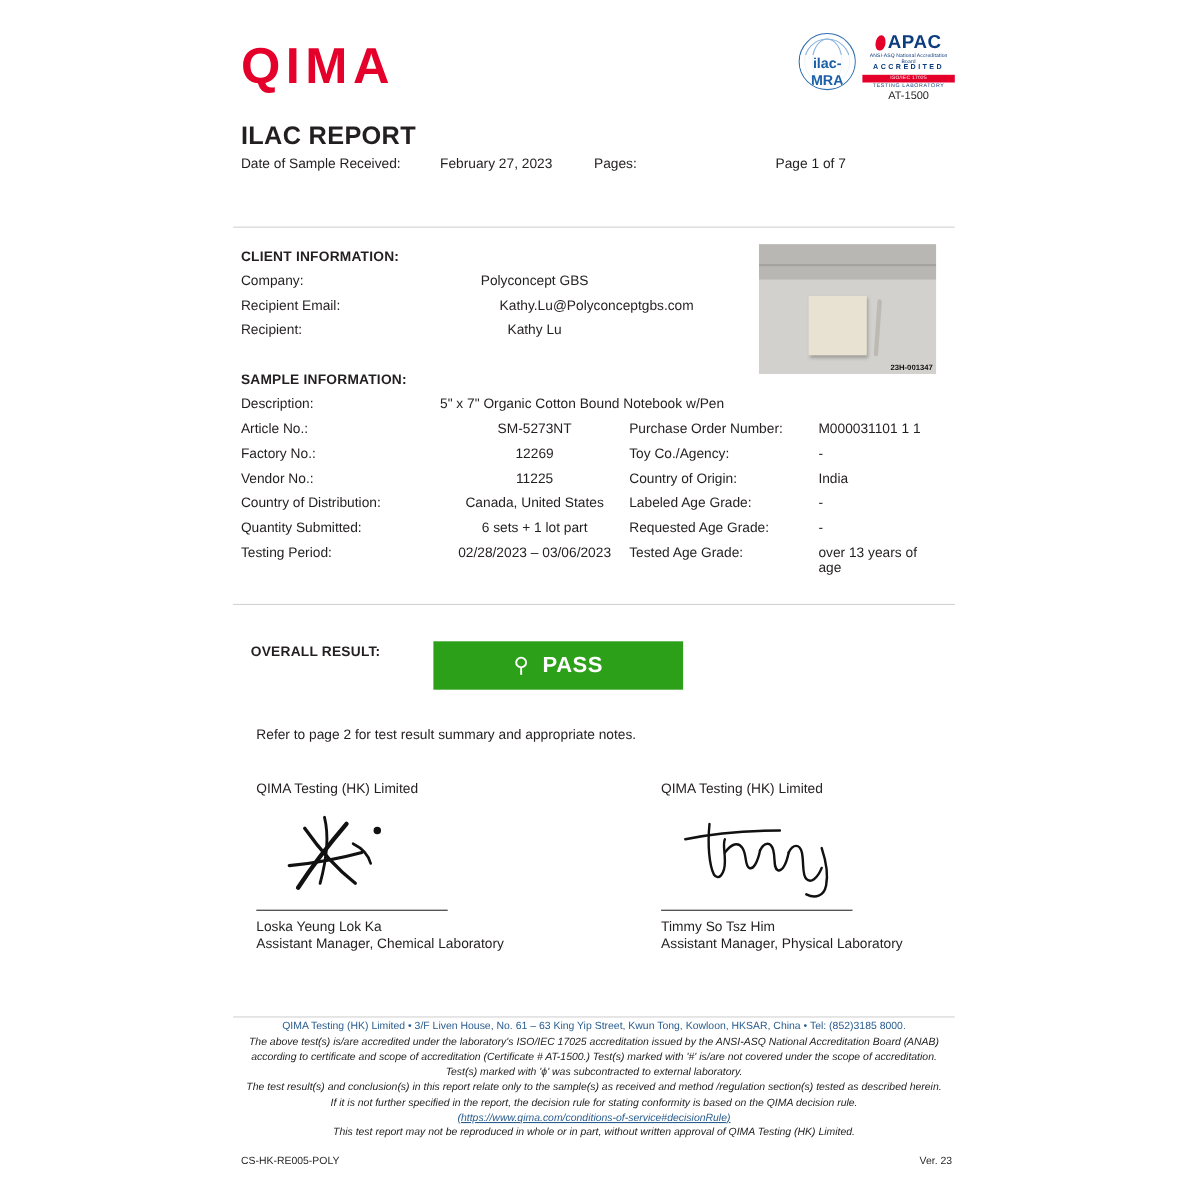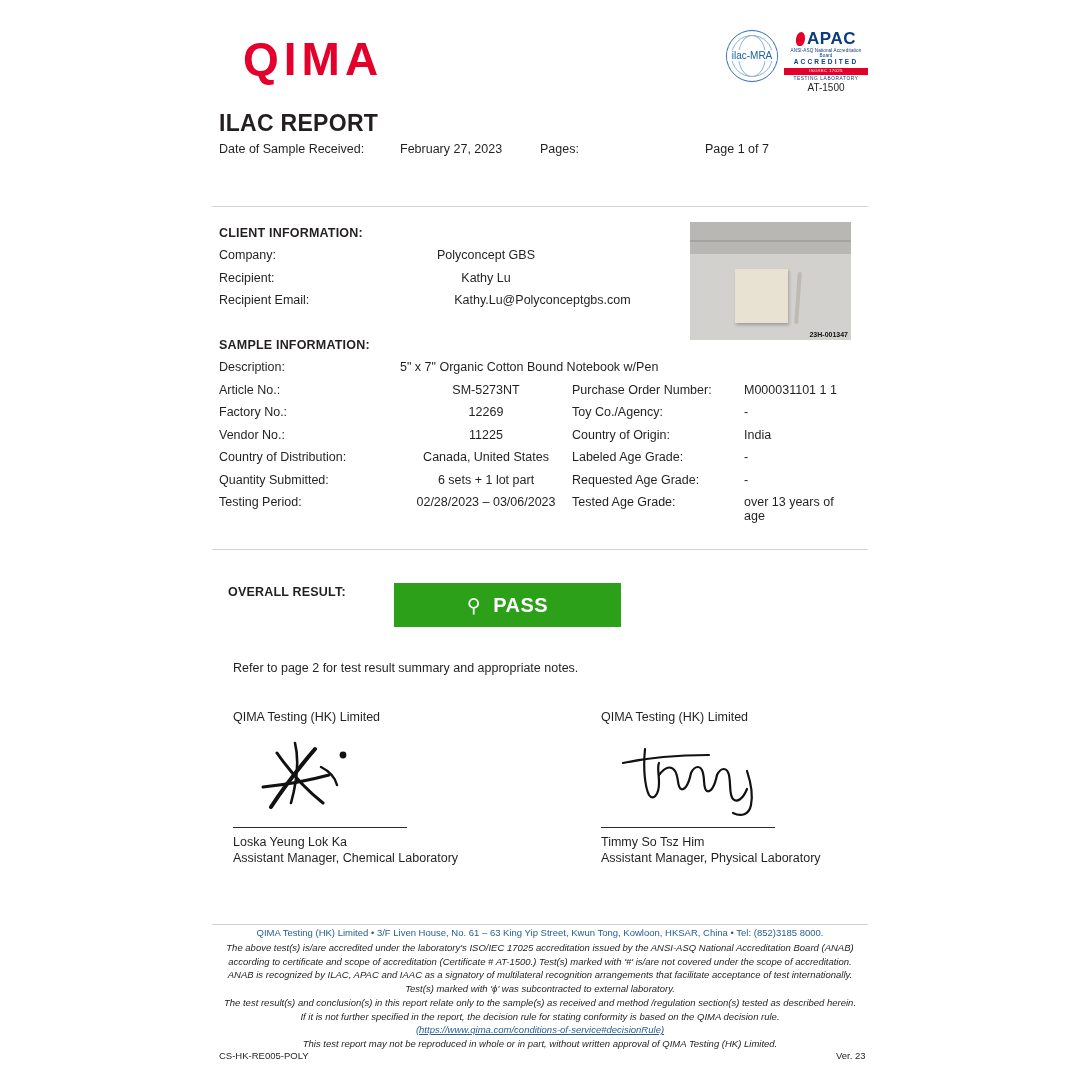--- a/index.html
+++ b/index.html
@@ -33,21 +33,20 @@
   .logo {
     position: absolute;
     left: 219px;
     top: 36px;
     font-family: "Liberation Sans", sans-serif;
     font-weight: bold;
     font-size: 46px;
     letter-spacing: 5px;
     color: #e4002b;
     line-height: 1;
-    margin-left: 24px;
   }
 
   .accred {
     position: absolute;
     right: 212px;
     top: 30px;
     display: flex;
     align-items: flex-start;
     gap: 6px;
   }
@@ -74,22 +73,22 @@
     left: 11px; top: 4px;
     width: 26px; height: 40px;
     border-radius: 50%;
     border: 1px solid #8ab4dd;
   }
   .ilac-text {
     position: absolute;
     left: 0; right: 0;
     top: 19px;
     text-align: center;
-    font-size: 10px;
-    font-weight: normal;
+    font-size: 13px;
+    font-weight: bold;
     color: #1a5fa8;
     letter-spacing: 0px;
     z-index: 2;
     background: rgba(255,255,255,0.85);
   }
   .anab {
     width: 84px;
     text-align: center;
     line-height: 1.05;
   }
@@ -391,26 +390,26 @@
 
   <hr class="rule" style="top:206px;">
 
   <div class="section-head" style="top:226px;">CLIENT INFORMATION:</div>
   <div class="kv" style="left:219px; top:248px; width:470px;">
     <div class="kv-row">
       <div class="kv-k">Company:</div>
       <div class="kv-v">Polyconcept GBS</div>
     </div>
     <div class="kv-row">
+      <div class="kv-k">Recipient Email:</div>
+      <div class="kv-v" style="width:300px;">Kathy.Lu@Polyconceptgbs.com</div>
+    </div>
+    <div class="kv-row">
       <div class="kv-k">Recipient:</div>
       <div class="kv-v">Kathy Lu</div>
-    </div>
-    <div class="kv-row">
-      <div class="kv-k">Recipient Email:</div>
-      <div class="kv-v" style="width:300px;">Kathy.Lu@Polyconceptgbs.com</div>
     </div>
   </div>
 
   <div class="sample-photo">
     <div class="sp-wall"></div>
     <div class="sp-floor"></div>
     <div class="sp-note"></div>
     <div class="sp-pen"></div>
     <div class="sp-code">23H-001347</div>
   </div>
@@ -506,21 +505,20 @@
     <div class="sig-name">Timmy So Tsz Him</div>
     <div class="sig-title">Assistant Manager, Physical Laboratory</div>
   </div>
 
   <hr class="rule" style="top:924px;">
 
   <div class="footer">
     <div class="line1">QIMA Testing (HK) Limited • 3/F Liven House, No. 61 – 63 King Yip Street, Kwun Tong, Kowloon, HKSAR, China • Tel: (852)3185 8000.</div>
     <div class="ital">The above test(s) is/are accredited under the laboratory's ISO/IEC 17025 accreditation issued by the ANSI-ASQ National Accreditation Board (ANAB)</div>
     <div class="ital">according to certificate and scope of accreditation (Certificate # AT-1500.) Test(s) marked with '#' is/are not covered under the scope of accreditation.</div>
-    <div class="ital">ANAB is recognized by ILAC, APAC and IAAC as a signatory of multilateral recognition arrangements that facilitate acceptance of test internationally.</div>
     <div class="ital">Test(s) marked with 'ɸ' was subcontracted to external laboratory.</div>
     <div class="ital">The test result(s) and conclusion(s) in this report relate only to the sample(s) as received and method /regulation section(s) tested as described herein.</div>
     <div class="ital">If it is not further specified in the report, the decision rule for stating conformity is based on the QIMA decision rule.</div>
     <div><a href="#">(https://www.qima.com/conditions-of-service#decisionRule)</a></div>
     <div class="ital">This test report may not be reproduced in whole or in part, without written approval of QIMA Testing (HK) Limited.</div>
   </div>
   <div class="footer-code">CS-HK-RE005-POLY</div>
   <div class="footer-ver">Ver. 23</div>
 
 </div>

